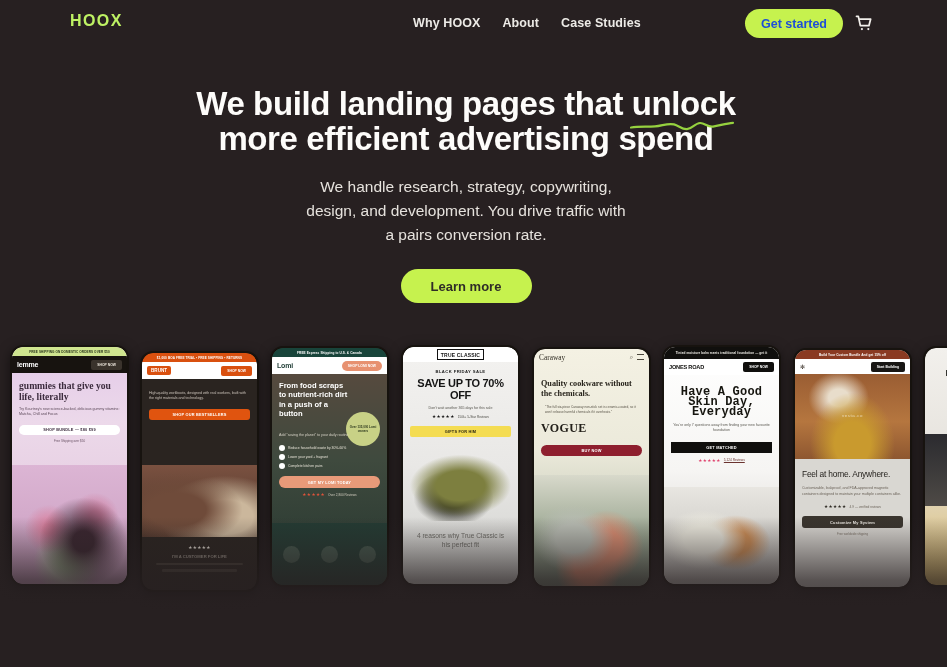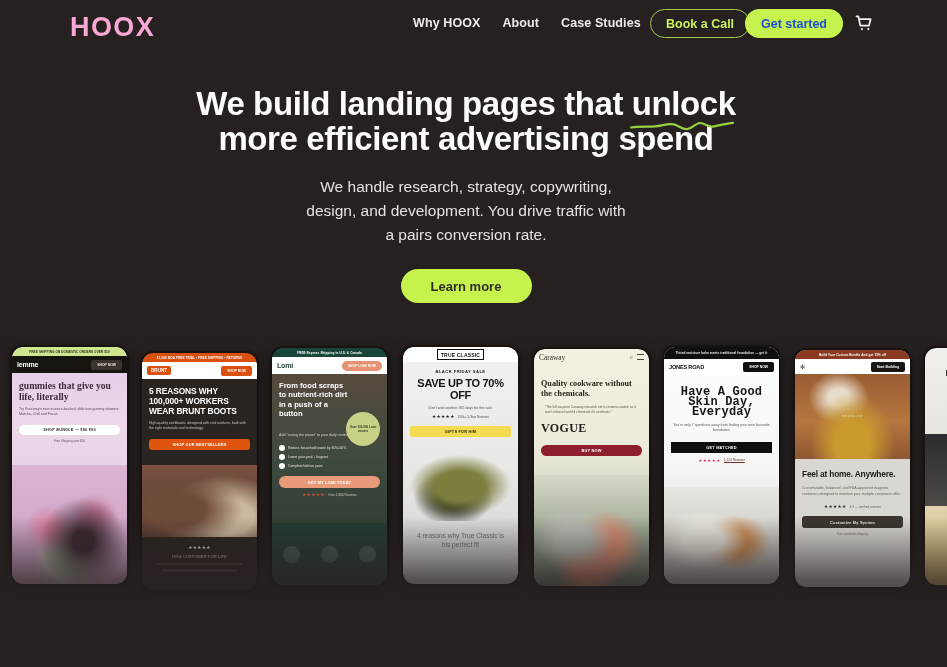--- a/index.html
+++ b/index.html
@@ -11,21 +11,21 @@
   }
   .page { position: relative; width: 947px; height: 667px; background: #272021; overflow: hidden; }
 
   
   .nav {
     position: absolute; top: 0; left: 0; width: 947px; height: 48px;
     display: flex; align-items: center; z-index: 40;
   }
   .logo {
     position: absolute; left: 70px; top: 12px;
-    font-size: 27px; font-weight: 800; color: #f9a8d4;
+    font-size: 16px; font-weight: 800; color: #bef264;
     letter-spacing: 1.4px;
   }
   .nav-links { position: absolute; left: 413px; top: 16px; display: flex; gap: 22px; align-items: center; }
   .nav-link { font-size: 12.5px; color: #eceae6; font-weight: 600; letter-spacing: .1px; white-space: nowrap; }
   .btn-outline {
     position: absolute; left: 650px; top: 9px;
     height: 29px; padding: 0 15px;
     border: 1px solid #9ec94a; border-radius: 16px;
     display: flex; align-items: center; justify-content: center;
     font-size: 12.5px; font-weight: 700; color: #c9f15c; white-space: nowrap;
@@ -95,21 +95,20 @@
 
 <div class="page">
 
   <div class="nav">
     <div class="logo">HOOX</div>
     <div class="nav-links">
       <div class="nav-link">Why HOOX</div>
       <div class="nav-link">About</div>
       <div class="nav-link">Case Studies</div>
     </div>
-    <div class="btn-outline">Book a Call</div>
     <div class="btn-solid">Get started</div>
     <div class="cart">
       <svg viewBox="0 0 24 24" width="20" height="20" fill="none" stroke="#f2efeb" stroke-width="2.1" stroke-linecap="round" stroke-linejoin="round">
         <path d="M3 4h2.2l2.4 11.2h10.3l2.1-8H6.2"></path>
         <circle cx="9.5" cy="19.3" r="1.3" fill="#f2efeb" stroke="none"></circle>
         <circle cx="17.2" cy="19.3" r="1.3" fill="#f2efeb" stroke="none"></circle>
       </svg>
     </div>
   </div>
 
@@ -157,21 +156,20 @@
     <div class="card" style="left:140px; top:11px;">
       <div class="scr" style="background:#2a2420;">
         <div class="topbar" style="background:#d9500f;">
           <b style="color:#fff;">$1,000 BOA FREE TRIAL • FREE SHIPPING • RETURNS</b>
         </div>
         <div class="hdr" style="background:#fff;">
           <span style="background:#d9500f;color:#fff;font-size:4.6px;font-weight:800;padding:2px 4px;border-radius:2px;">BRUNT</span>
           <span class="minibtn" style="background:#d9500f;color:#fff;">SHOP NOW</span>
         </div>
         <div class="body">
-          <div class="ttl" style="font-size:8.4px;line-height:10px;color:#fff;letter-spacing:-.1px;">5 REASONS WHY 100,000+ WORKERS WEAR BRUNT BOOTS</div>
           <div class="desc" style="color:#cbc3ba;">High-quality workboots, designed with real workers, built with the right materials and technology.</div>
           <div class="cta" style="background:#e0540f;color:#fff;">SHOP OUR BESTSELLERS</div>
         </div>
         <div class="photo" style="top:112px;height:72px;background:
              radial-gradient(ellipse at 30% 62%, #6f4b3a 0 26%, transparent 58%),
              radial-gradient(ellipse at 72% 72%, #cbb79c 0 24%, transparent 56%),
              linear-gradient(#7a5140, #4a342a);"></div>
         <div style="position:absolute;top:192px;width:100%;text-align:center;">
           <div class="stars" style="color:#e9e3da;">★★★★★</div>
           <div style="font-size:4.2px;font-weight:800;color:#9a9289;margin-top:4px;">I'M A CUSTOMER FOR LIFE</div>
@@ -302,21 +300,21 @@
           <span style="font-size:6px;color:#3a3129;">✻</span>
           <span class="minibtn" style="background:#181614;color:#fff;">Start Building</span>
         </div>
         <div class="photo" style="top:24px;height:85px;background:
              radial-gradient(ellipse at 50% 82%, #c99a2e 0 22%, transparent 52%),
              radial-gradient(ellipse at 38% 28%, #e8ddcb 0 10%, transparent 30%),
              linear-gradient(#9a5d33 0%, #b5763f 56%, #8e5730 100%);">
           <div style="position:absolute;top:46%;left:0;width:100%;text-align:center;font-size:4.4px;color:rgba(255,255,255,.62);letter-spacing:.6px;">vesta.co</div>
         </div>
         <div class="body" style="position:absolute;top:112px;left:0;width:100%;">
-          <div class="ttl" style="font-size:8.4px;line-height:10.4px;color:#201d19;letter-spacing:-.2px;font-weight:700;">Feel at home. Anywhere.</div>
+          <div class="ttl" style="font-size:8.4px;line-height:10.4px;color:#201d19;letter-spacing:-.2px;font-weight:400;">Feel at home. Anywhere.</div>
           <div class="desc" style="color:#6b6359;margin-top:7px;">Customizable, leakproof, and FDA-approved magnetic containers designed to maintain your multiple containers alike.</div>
           <div style="display:flex;align-items:center;justify-content:center;gap:3px;margin-top:7px;">
             <span class="stars" style="color:#2d2922;">★★★★★</span>
             <span style="font-size:3.2px;color:#6b6359;">4.9 — verified reviews</span>
           </div>
           <div class="cta" style="background:#3a352e;color:#f0ede7;border-radius:3px;height:12px;">Customize My System</div>
           <div style="text-align:center;font-size:2.9px;color:#7d746a;margin-top:4px;">Free worldwide shipping</div>
         </div>
       </div>
     </div>

